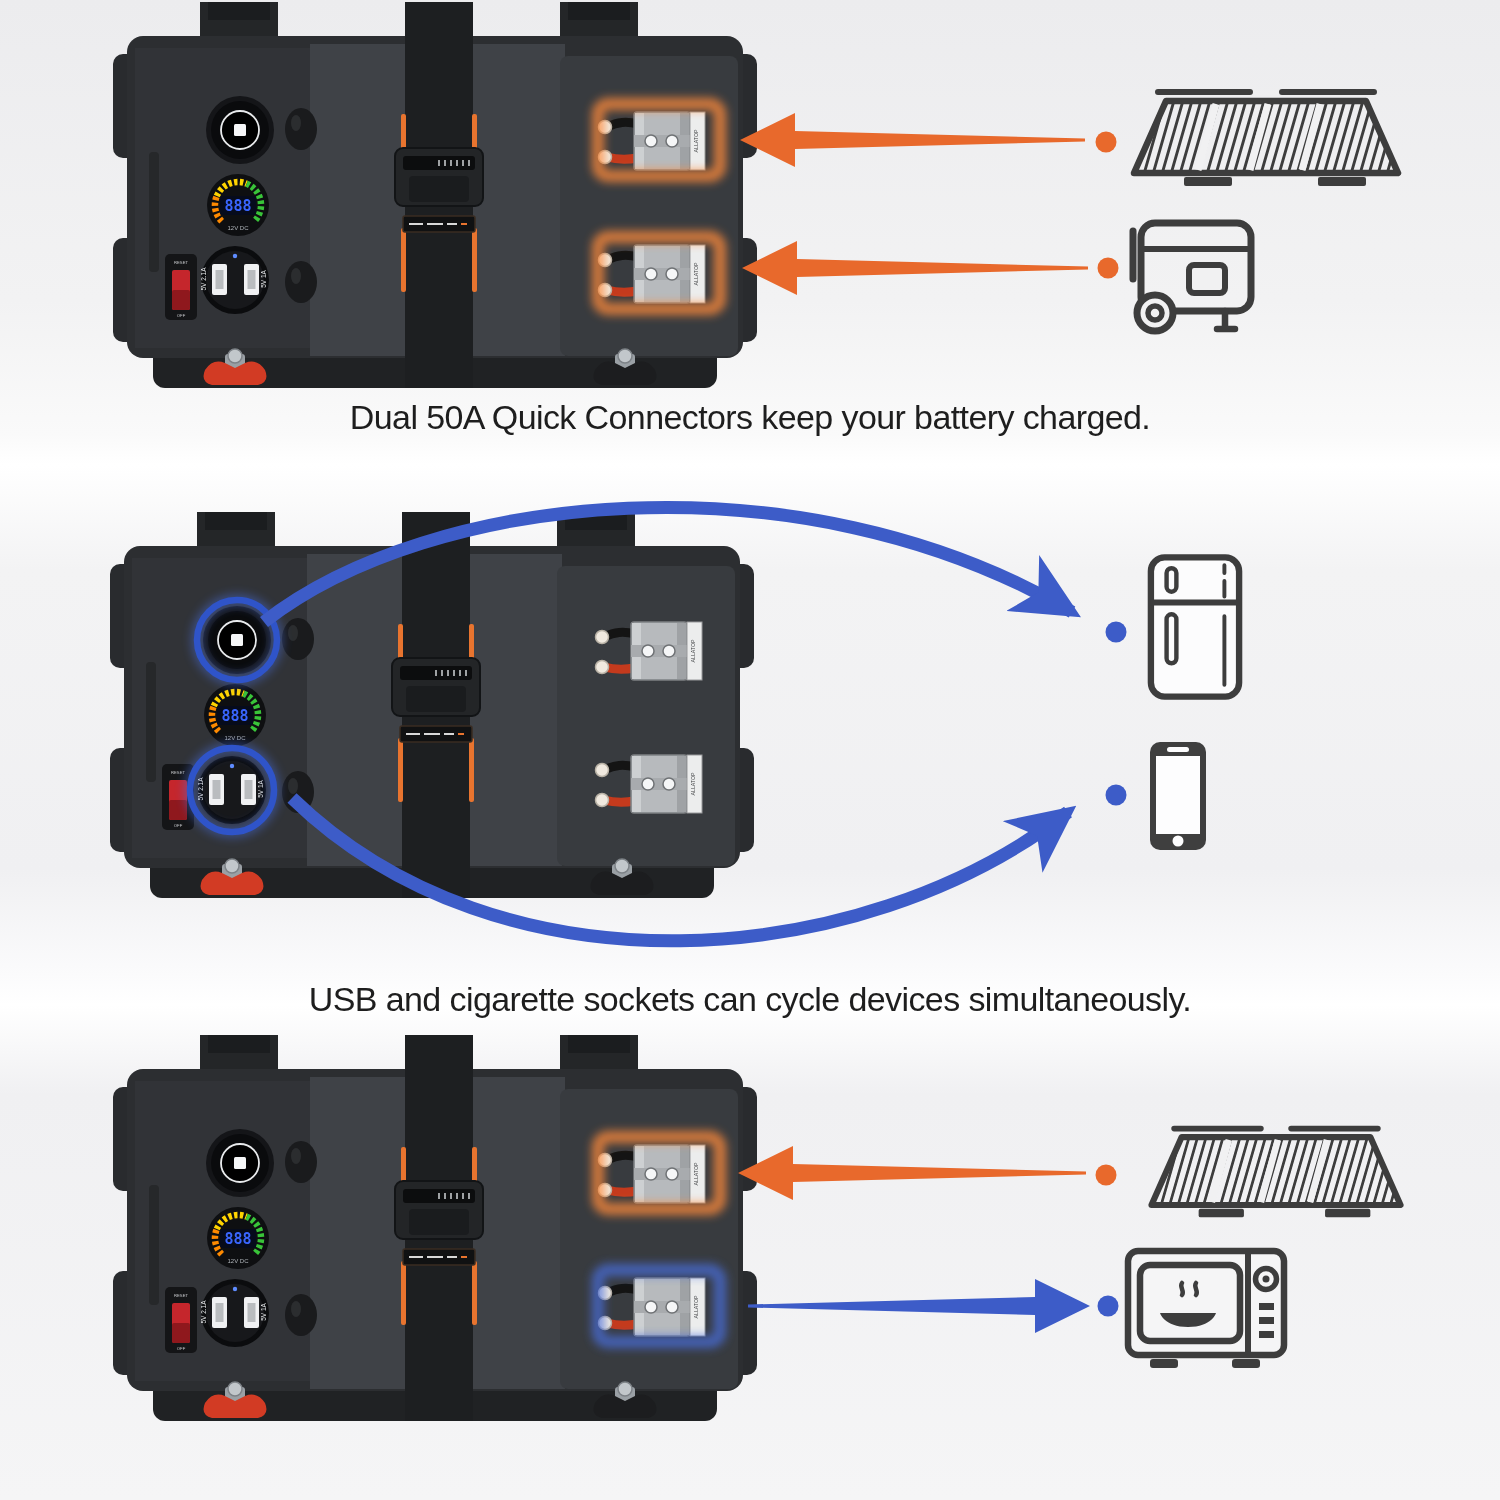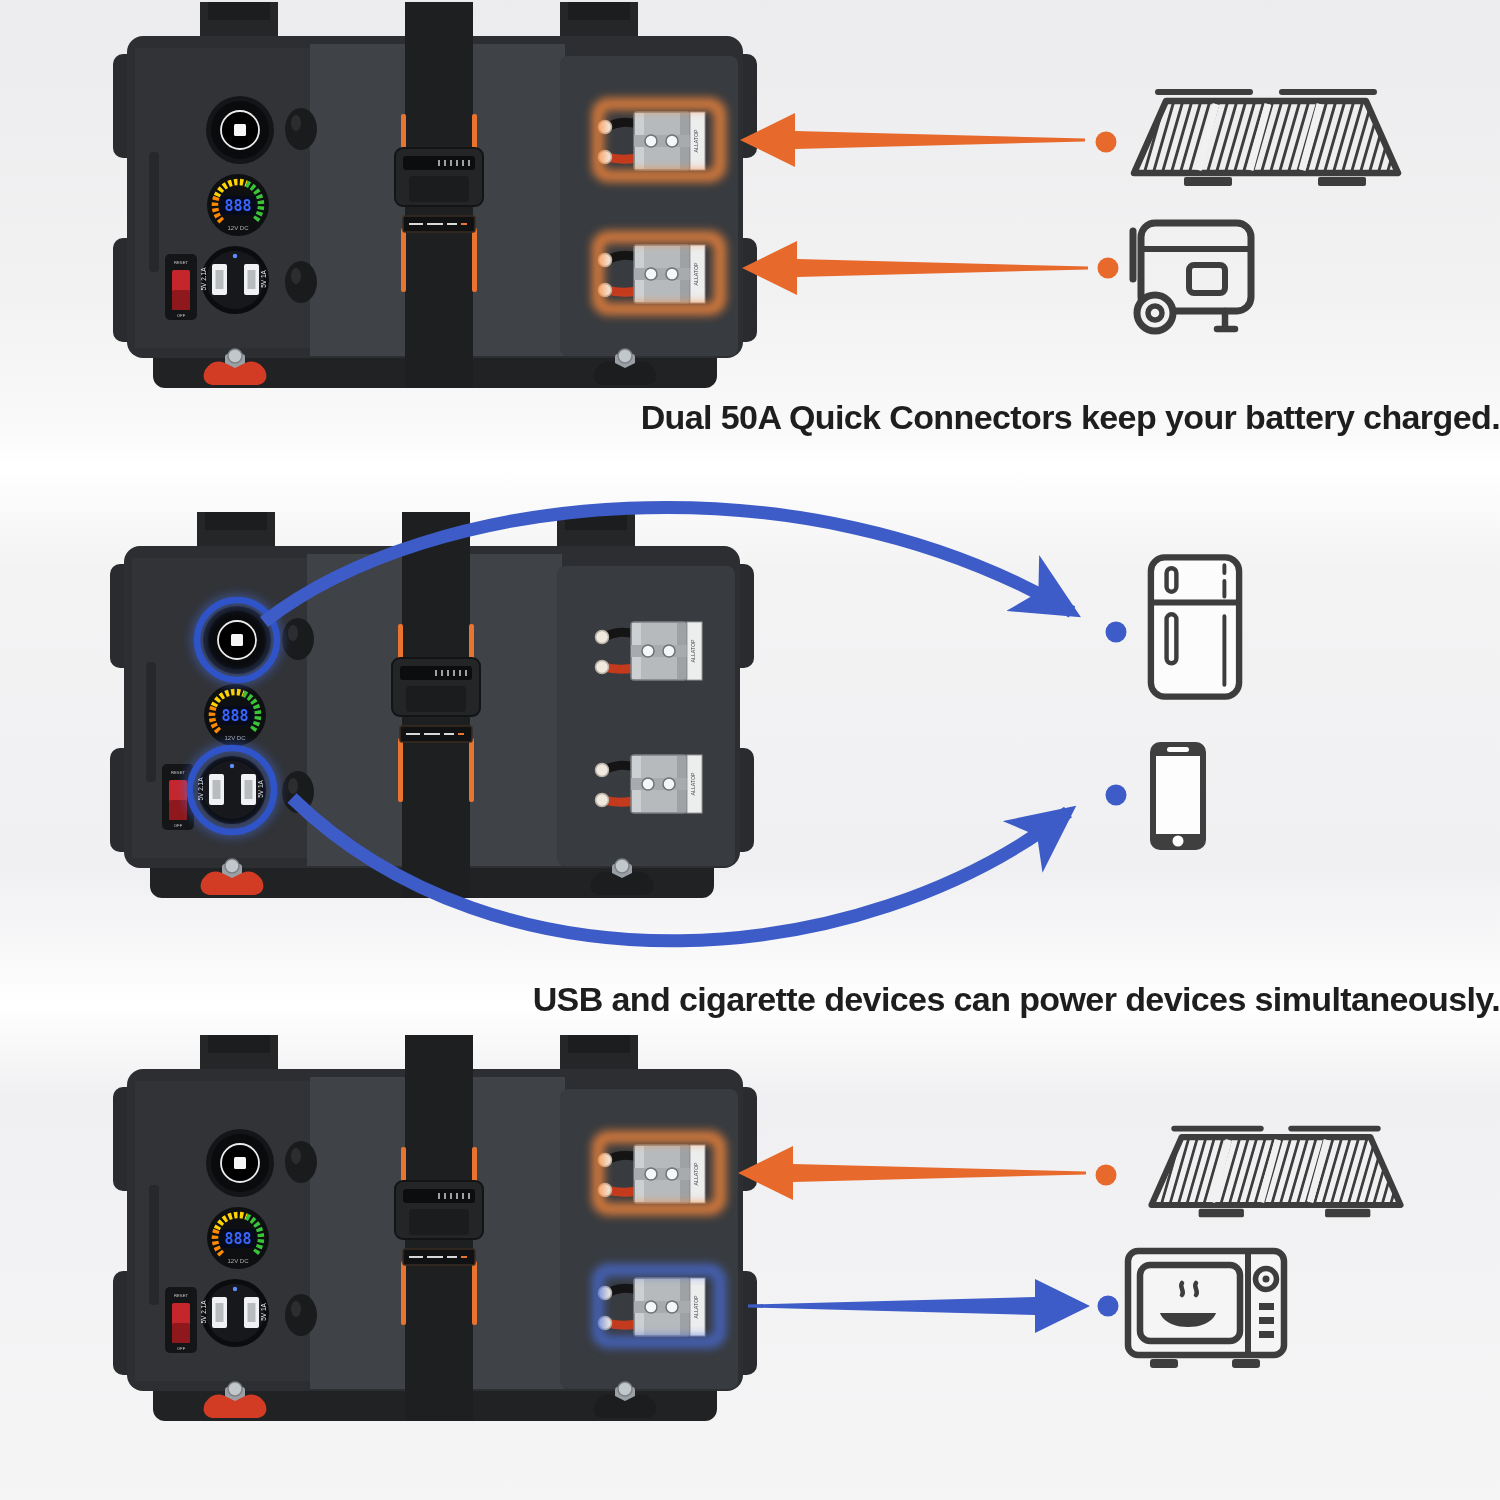--- a/index.html
+++ b/index.html
@@ -10,22 +10,22 @@
       #ececee 0%, #f2f2f3 20%, #fafafa 29%, #ffffff 31%,
       #f3f3f4 38%, #f0f0f2 58%, #fbfbfc 65%, #ffffff 67%,
       #f0f0f2 73%, #f5f5f6 100%);
   }
   .bbox{position:absolute;width:660px;height:400px;z-index:2;}
   .bbox svg{width:100%;height:100%;display:block;}
   .icon{position:absolute;z-index:3;}
   .icon svg{width:100%;height:100%;display:block;}
   .overlay{position:absolute;left:0;top:0;width:1500px;height:1500px;z-index:4;pointer-events:none;}
   .caption{
-    position:absolute;left:0;width:100%;text-align:right;z-index:5;
-    font-weight:700;font-size:34px;letter-spacing:-0.6px;color:#1e1e1e;
+    position:absolute;left:0;width:100%;text-align:center;z-index:5;
+    font-weight:400;font-size:34px;letter-spacing:-0.6px;color:#1e1e1e;
   }
   .defs{position:absolute;width:0;height:0;}
   text{font-family:"Liberation Sans",sans-serif;}
   .seg7{font-family:"DejaVu Sans Mono",monospace;font-weight:bold;}
 </style>
 </head>
 <body>
 
 <div class="page">
 
@@ -291,15 +291,15 @@
       <polygon fill="#e8692c" points="738,1173 793,1146 793,1164 1086,1171.5 1086,1174.5 793,1182 793,1200"></polygon>
       <circle cx="1106" cy="1175" r="10.5" fill="#e8692c"></circle>
     </g>
     <g>
       <polygon fill="#3d5cc8" points="1090,1306 1035,1279 1035,1297 748,1304.5 748,1307.5 1035,1315 1035,1333"></polygon>
       <circle cx="1108" cy="1306" r="10.5" fill="#3d5cc8"></circle>
     </g>
   </svg>
 
   <div class="caption" style="top:398px">Dual 50A Quick Connectors keep your battery charged.</div>
-  <div class="caption" style="top:980px">USB and cigarette devices can power devices simultaneously.</div>
+  <div class="caption" style="top:980px">USB and cigarette sockets can cycle devices simultaneously.</div>
 
 </div>
 
 </body></html>

